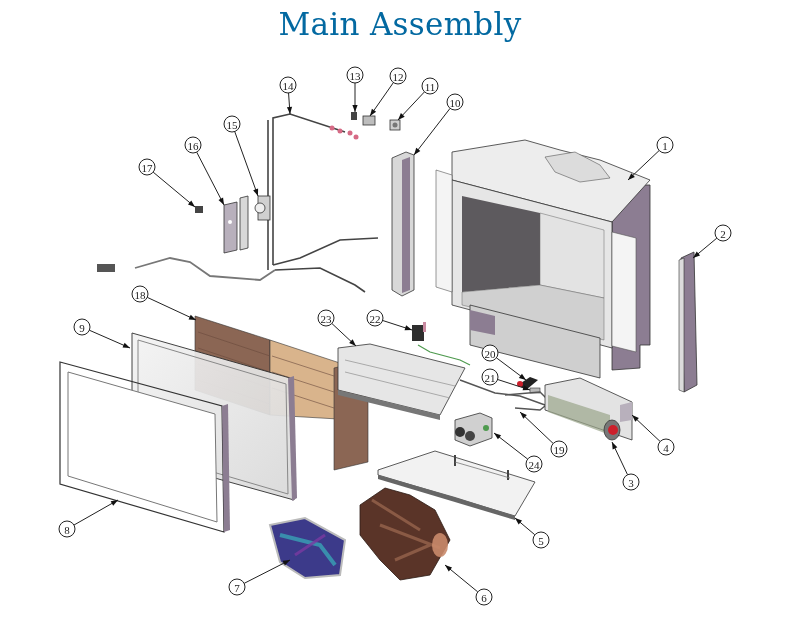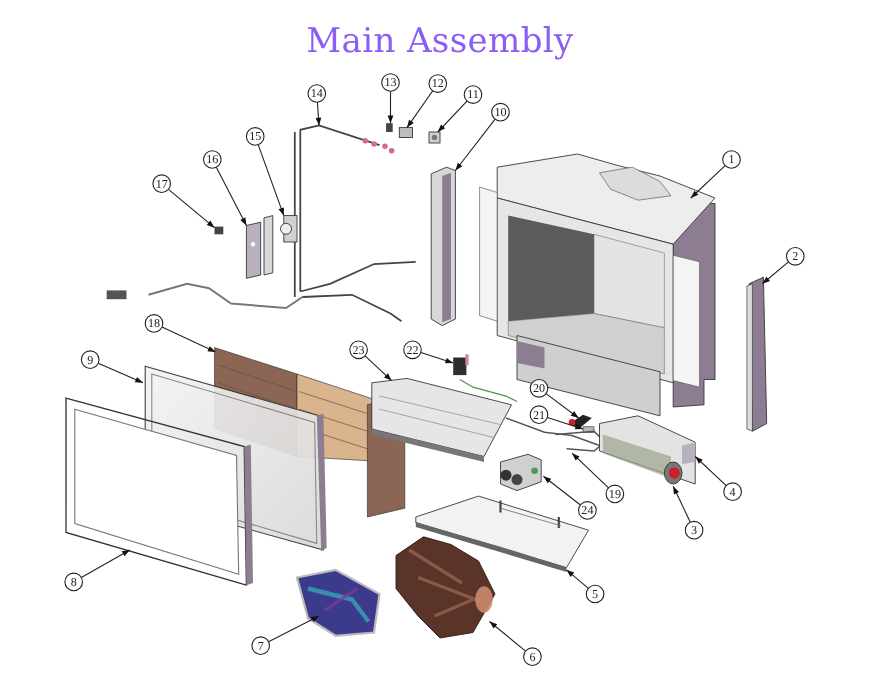--- a/index.html
+++ b/index.html
@@ -1,17 +1,17 @@
 <!DOCTYPE html>
 <html><head>
 <meta charset="utf-8">
 <style>
   html, body { margin: 0; padding: 0; background: #ffffff; }
   body { width: 800px; height: 617px; position: relative; overflow: hidden; font-family: "DejaVu Serif", serif; }
-  #title { position: absolute; left: 0; top: 19px; width: 800px; text-align: center; font-family: "DejaVu Serif", serif; font-size: 31px; color: #8b5cf6; letter-spacing: 0.3px; }
+  #title { position: absolute; left: 0; top: 6px; width: 800px; text-align: center; font-family: "DejaVu Serif", serif; font-size: 31px; color: #0369a1; letter-spacing: 0.3px; }
   #diagram { position: absolute; left: 0; top: 0; }
   .callout-circle { fill: #fff; stroke: #222; stroke-width: 1; }
   .callout-text { font-family: "Liberation Serif", serif; font-size: 11px; fill: #222; text-anchor: middle; dominant-baseline: central; }
   .leader { stroke: #222; stroke-width: 1; fill: none; }
   .arrowhead { fill: #111; }
 </style>
 </head>
 <body>
 
 <div id="title">Main Assembly</div>

